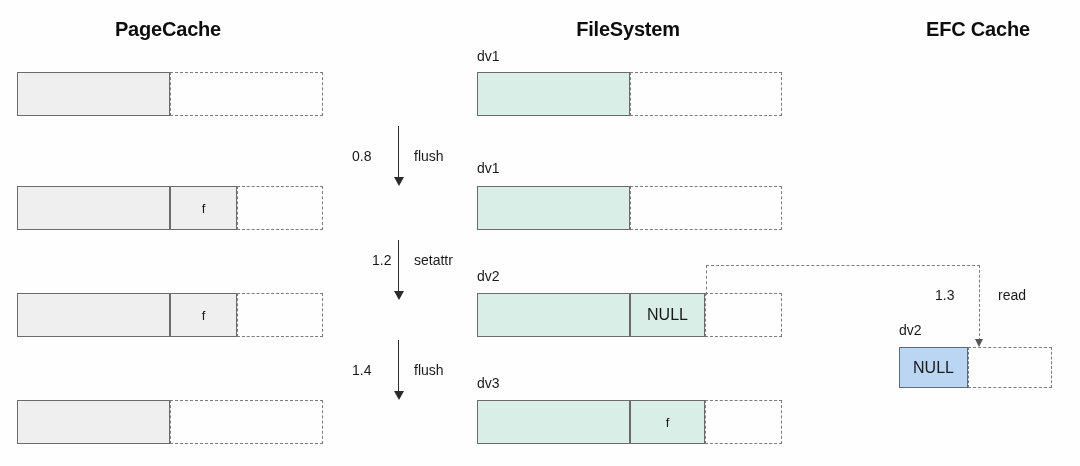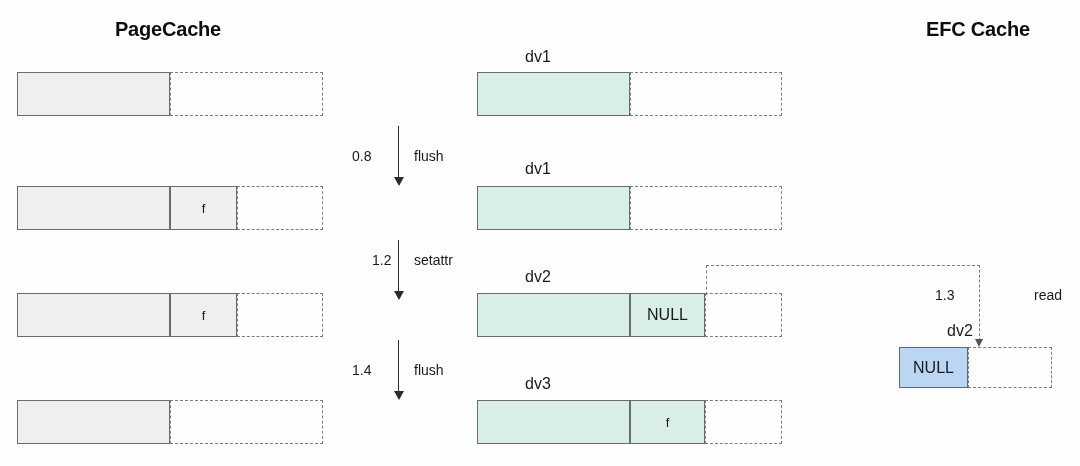--- a/index.html
+++ b/index.html
@@ -66,24 +66,23 @@
   .dashed-box {
     position: absolute;
     box-sizing: border-box;
     border: 1.5px dashed #7d7d7d;
     background: transparent;
   }
 
   
   .ver-label {
     position: absolute;
-    font-size: 16px;
-    color: #1a1a1a;
-    white-space: nowrap;
-    margin-left: 48px;
+    font-size: 14px;
+    color: #1a1a1a;
+    white-space: nowrap;
   }
 
   
   .arrow-wrap { position: absolute; }
   .arrow-line {
     position: absolute;
     left: 0; top: 0;
     width: 0;
     border-left: 1.6px solid #2b2b2b;
   }
@@ -132,20 +131,21 @@
     white-space: nowrap;
     user-select: none;
   }
 </style>
 </head>
 <body>
 
 <div id="stage">
 
   <div class="col-title" style="left:68px; top:18px; width:200px;">PageCache</div>
+  <div class="col-title" style="left:528px; top:18px; width:200px;">FileSystem</div>
   <div class="col-title" style="left:878px; top:18px; width:200px;">EFC Cache</div>
 
   <div class="dashed-box" style="left:170px; top:72px; width:153px; height:44px;"></div>
   <div class="solid-box pc" style="left:17px; top:72px; width:153px; height:44px;"></div>
 
   <div class="dashed-box" style="left:237px; top:186px; width:86px; height:44px;"></div>
   <div class="cell-split pc" style="left:17px; top:186px; width:153px; height:44px;"></div>
   <div class="cell-split pc" style="left:170px; top:186px; width:67px; height:44px;">
     <span class="cell-label italicf">f</span>
   </div>
@@ -201,21 +201,21 @@
   <div class="cell-split fs" style="left:630px; top:400px; width:75px; height:44px;">
     <span class="cell-label italicf">f</span>
   </div>
 
   <div class="dline-v" style="left:706px; top:265px; height:30px;"></div>
   <div class="dline-h" style="left:706px; top:265px; width:274px;"></div>
   <div class="dline-v" style="left:979px; top:265px; height:76px;"></div>
   <div class="dashed-arrow-head" style="left:975px; top:339px;"></div>
 
   <div class="step-num" style="left:935px; top:287px;">1.3</div>
-  <div class="step-op" style="left:1034px; top:287px;">read</div>
+  <div class="step-op" style="left:998px; top:287px;">read</div>
 
   <div class="ver-label" style="left:899px; top:322px;">dv2</div>
   <div class="dashed-box" style="left:968px; top:347px; width:84px; height:41px;"></div>
   <div class="solid-box efc" style="left:899px; top:347px; width:69px; height:41px;">
     <span class="cell-label small">NULL</span>
   </div>
 
 
 </div>
 

